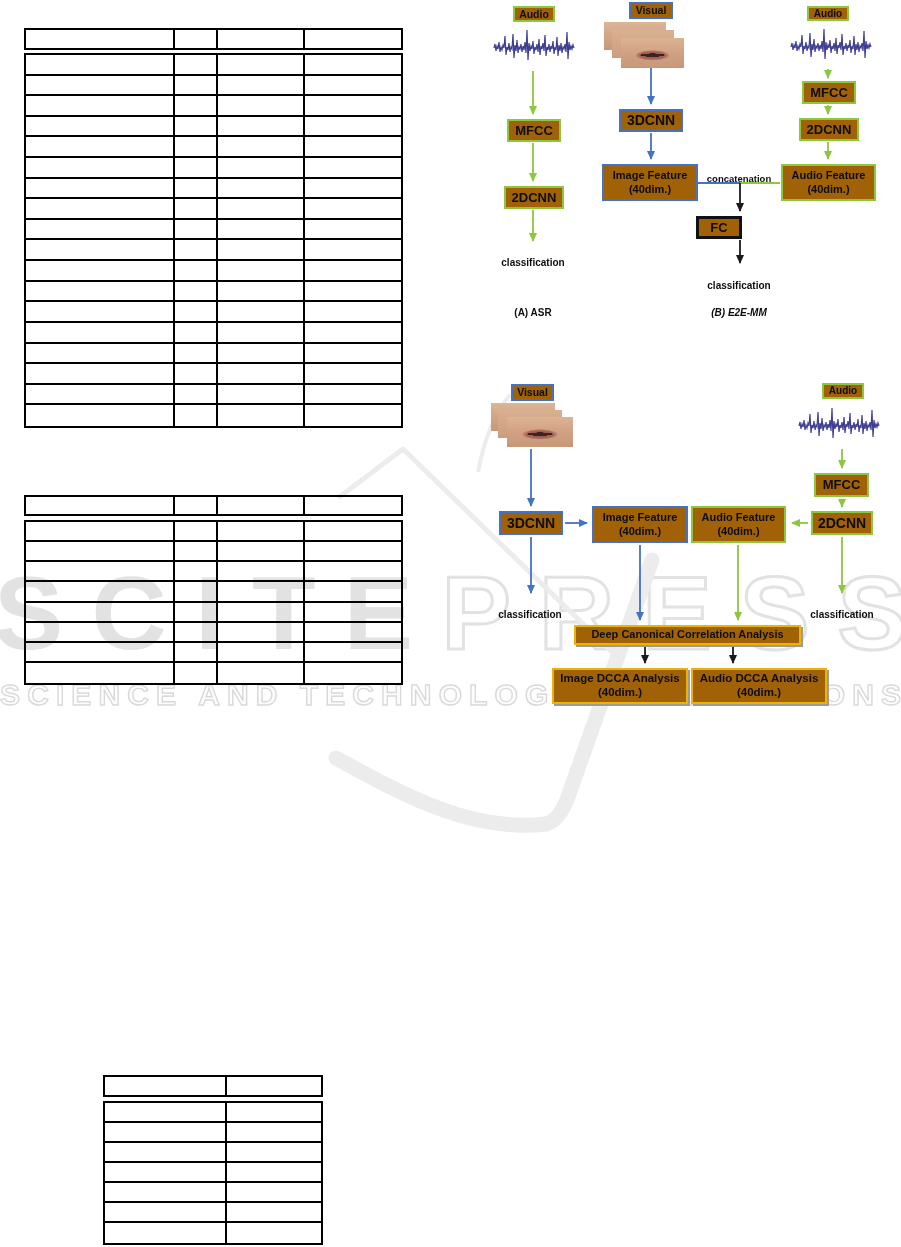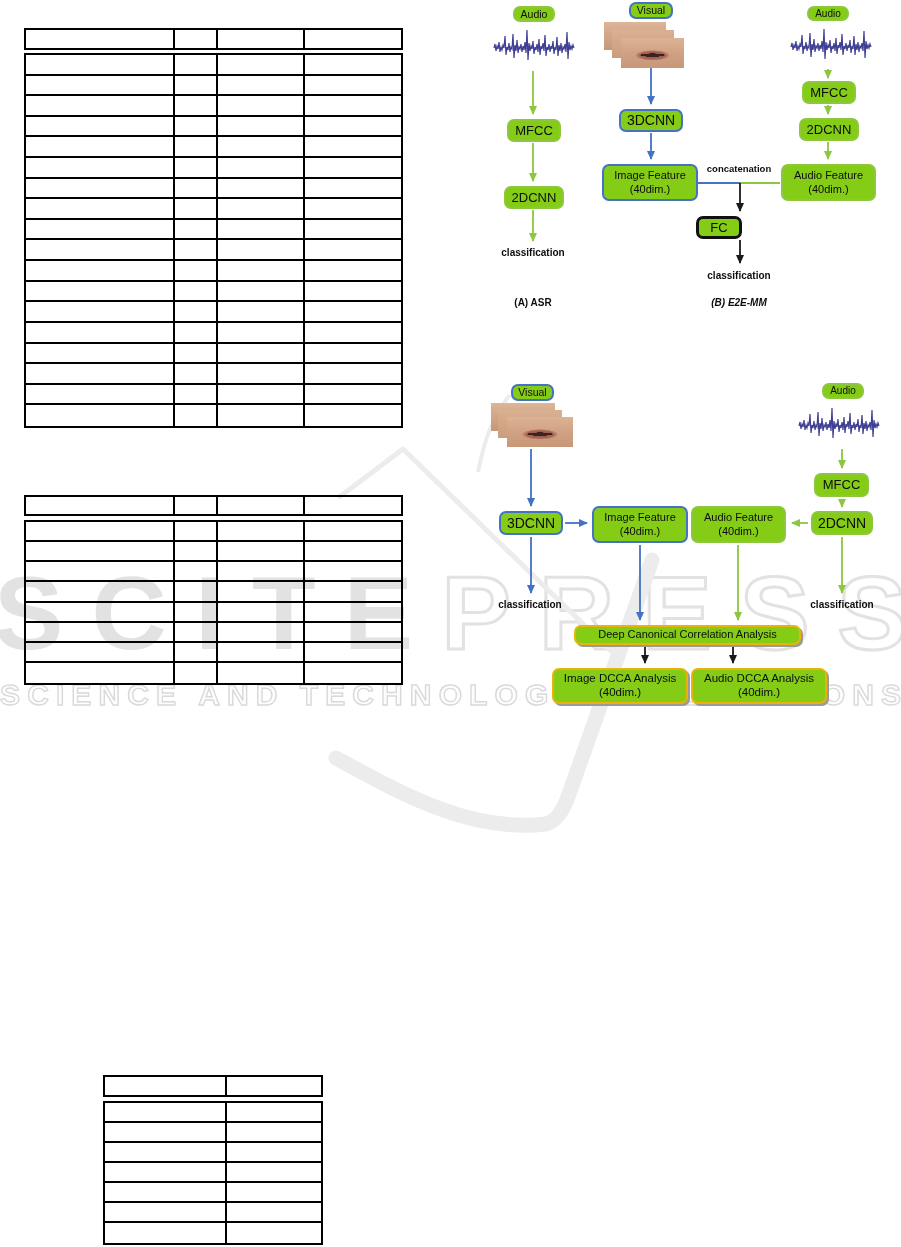--- a/index.html
+++ b/index.html
@@ -20,28 +20,28 @@
   .thead,.tbody{position:absolute;display:grid;grid-auto-rows:1fr;
                 border:2px solid #000;box-sizing:border-box;z-index:2;background:transparent;}
   .t-main{grid-template-columns:149px 43px 87px auto;}
   .t-small{grid-template-columns:122px auto;}
   .cell{border-right:2px solid #000;border-bottom:2px solid #000;min-height:0;}
   .cell.last-col{border-right:none;}
   .cell.last-row{border-bottom:none;}
   .thead .cell{border-bottom:none;}
   
   .dlayer{position:absolute;left:0;top:0;z-index:3;pointer-events:none;}
-  .box{position:absolute;background:#84cc16;box-sizing:border-box;display:flex;
+  .box{position:absolute;background:#a16207;box-sizing:border-box;display:flex;
        flex-direction:column;align-items:center;justify-content:center;text-align:center;
-       font-weight:normal;color:#0d0d0d;z-index:4;line-height:1.2;border-radius:7px;}
+       font-weight:bold;color:#0d0d0d;z-index:4;line-height:1.2;}
   .bg{border:2px solid #8dc63f;}
   .bb{border:2px solid #4472c4;}
   .bk{border:3px solid #111;}
   .bd{border:2px solid #eab308;box-shadow:2px 2px 0 0 #9a9a9a;}
-  .lbl{position:absolute;font-weight:bold;color:#0d0d0d;text-align:center;z-index:4;}
+  .lbl{position:absolute;font-weight:bold;color:#0d0d0d;text-align:center;z-index:4;margin-top:10px;}
   .mouths{position:absolute;z-index:4;}
   .mouth{position:absolute;box-sizing:border-box;
      background:linear-gradient(180deg,#dcb697 0%,#d0a485 55%,#c69878 100%);}
   .mouth.front{background:
      radial-gradient(ellipse 32% 9% at 50% 57%,#3a2420 0%,#3a2420 60%,rgba(0,0,0,0) 62%),
      radial-gradient(ellipse 44% 28% at 50% 58%,#8a5348 0%,#a96458 45%,#c08a72 58%,rgba(0,0,0,0) 62%),
      linear-gradient(180deg,#dcb394 0%,#cfa081 55%,#c69878 100%);}
   .mouth.mid{background:
      radial-gradient(ellipse 40% 20% at 55% 62%,#b07a66 0%,#b07a66 48%,rgba(0,0,0,0) 52%),
      linear-gradient(180deg,#d9b091 0%,#cb9d7e 100%);}

